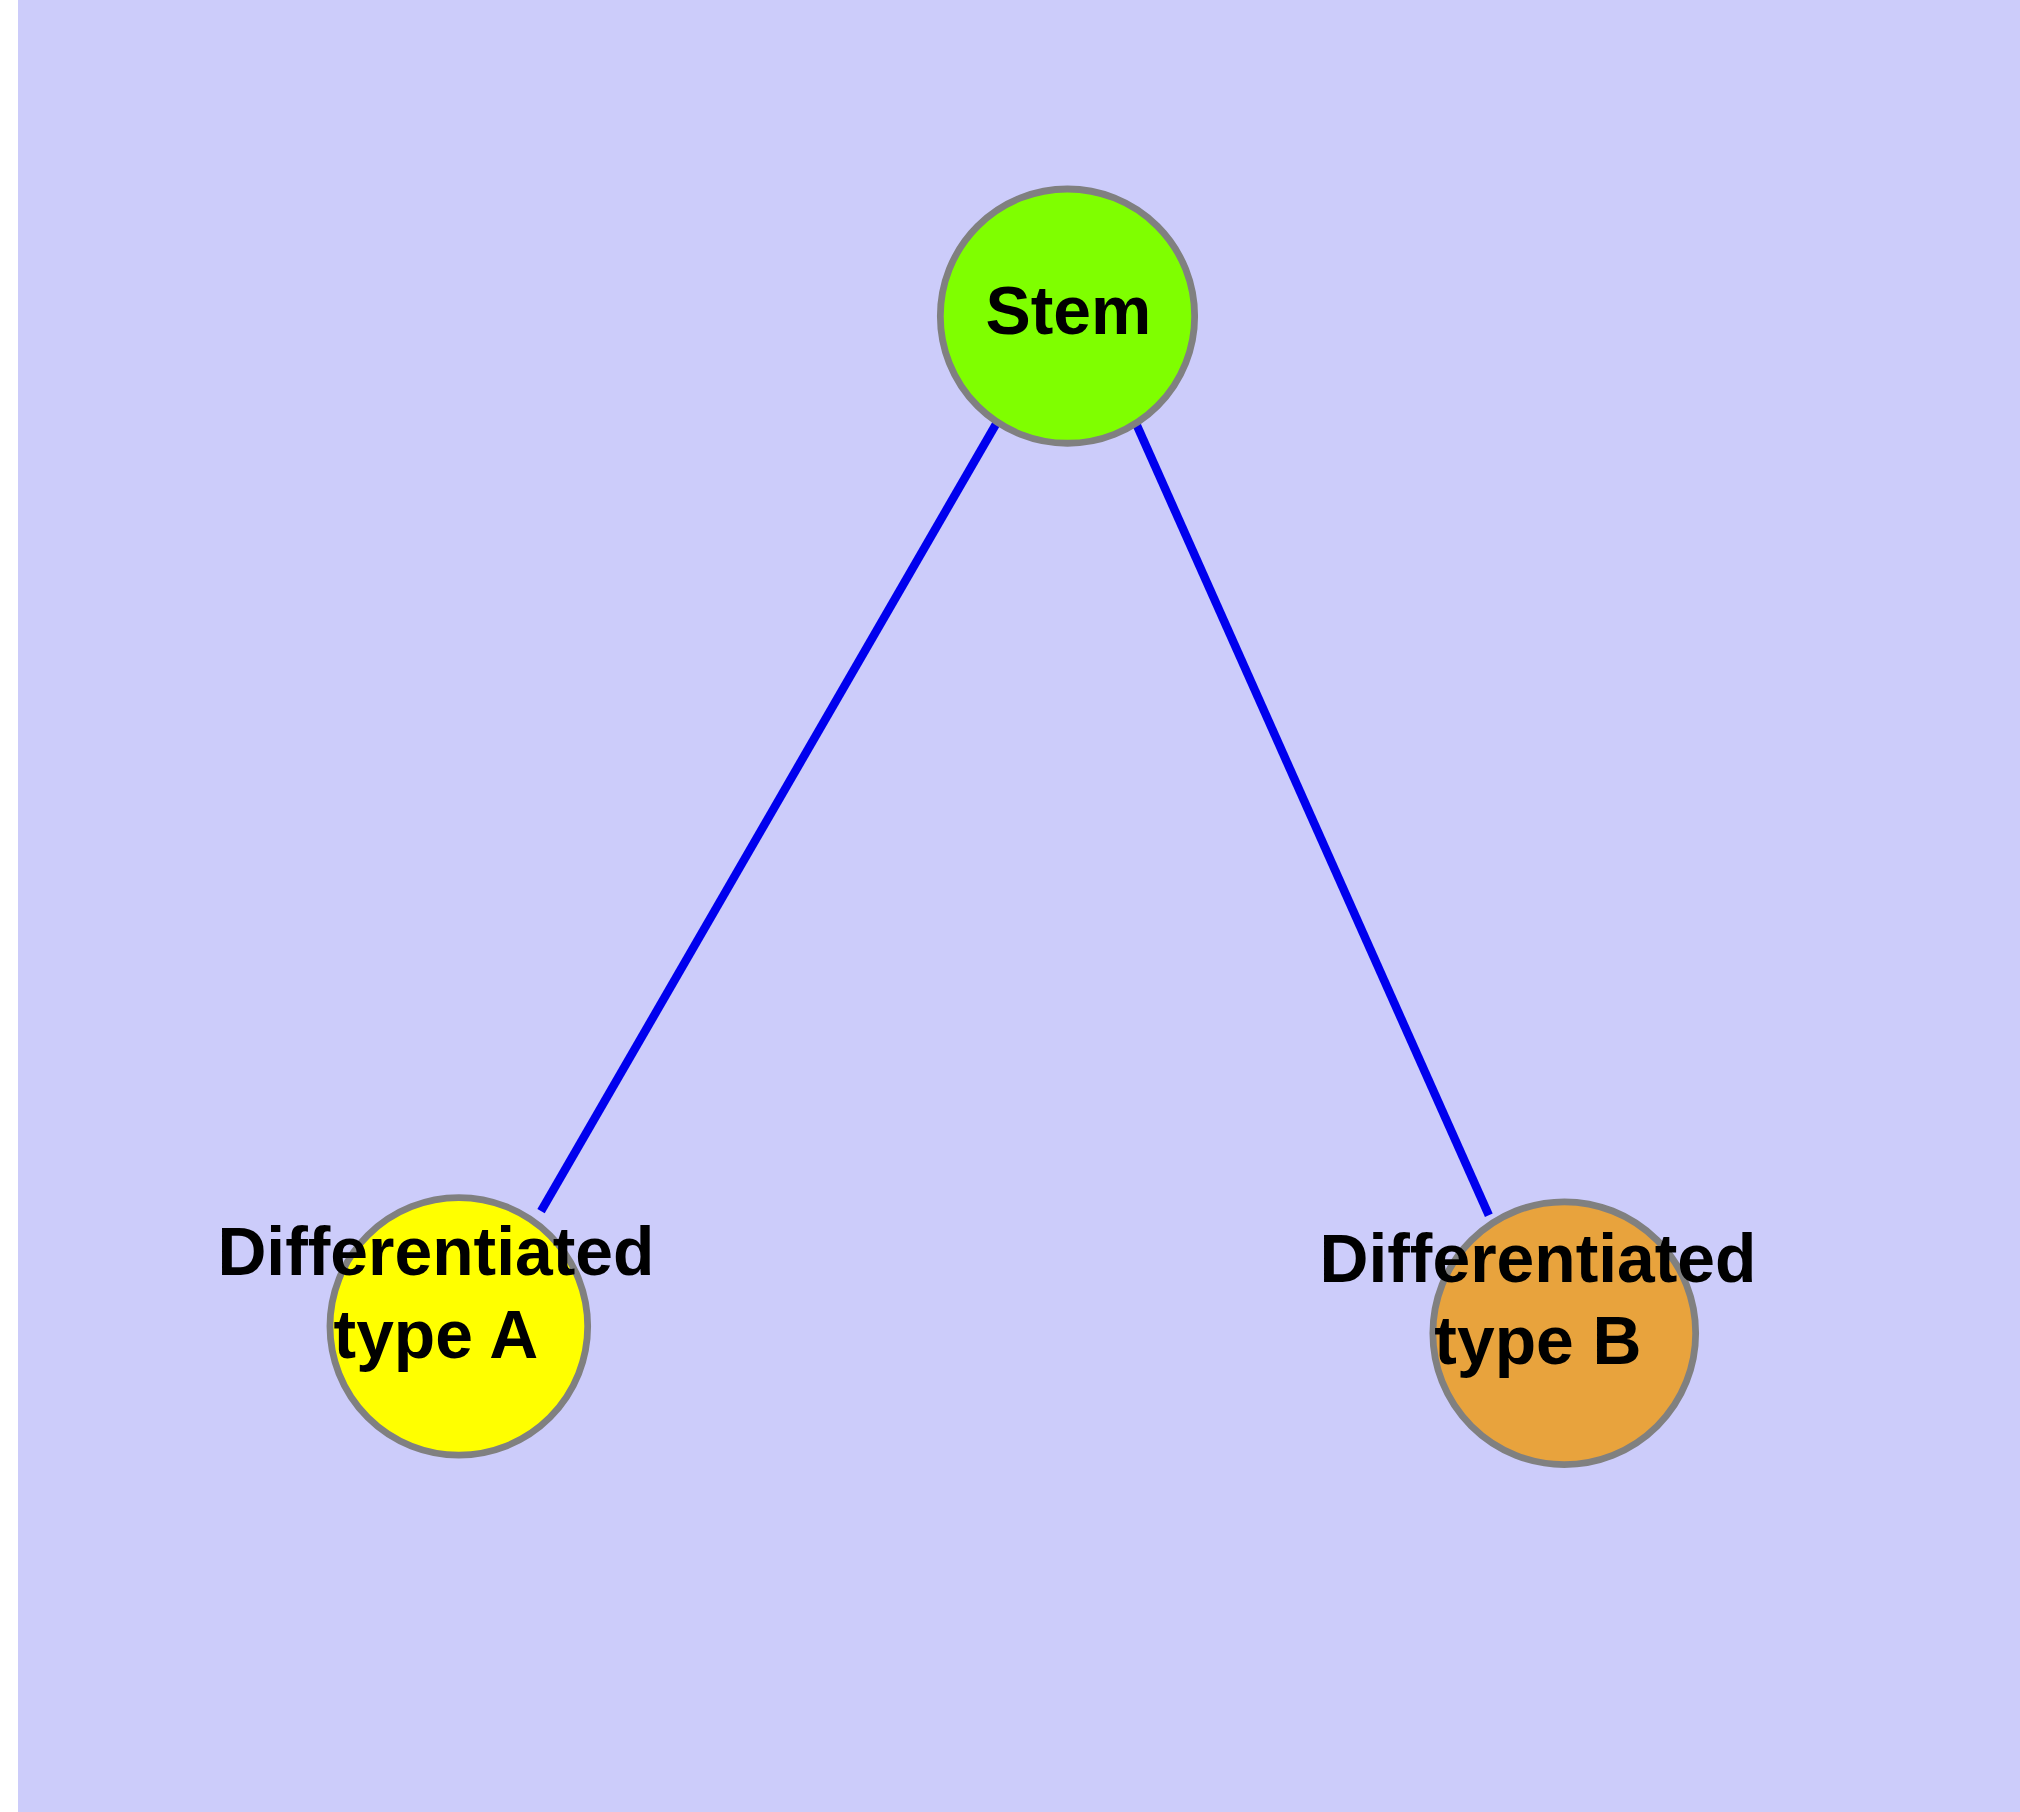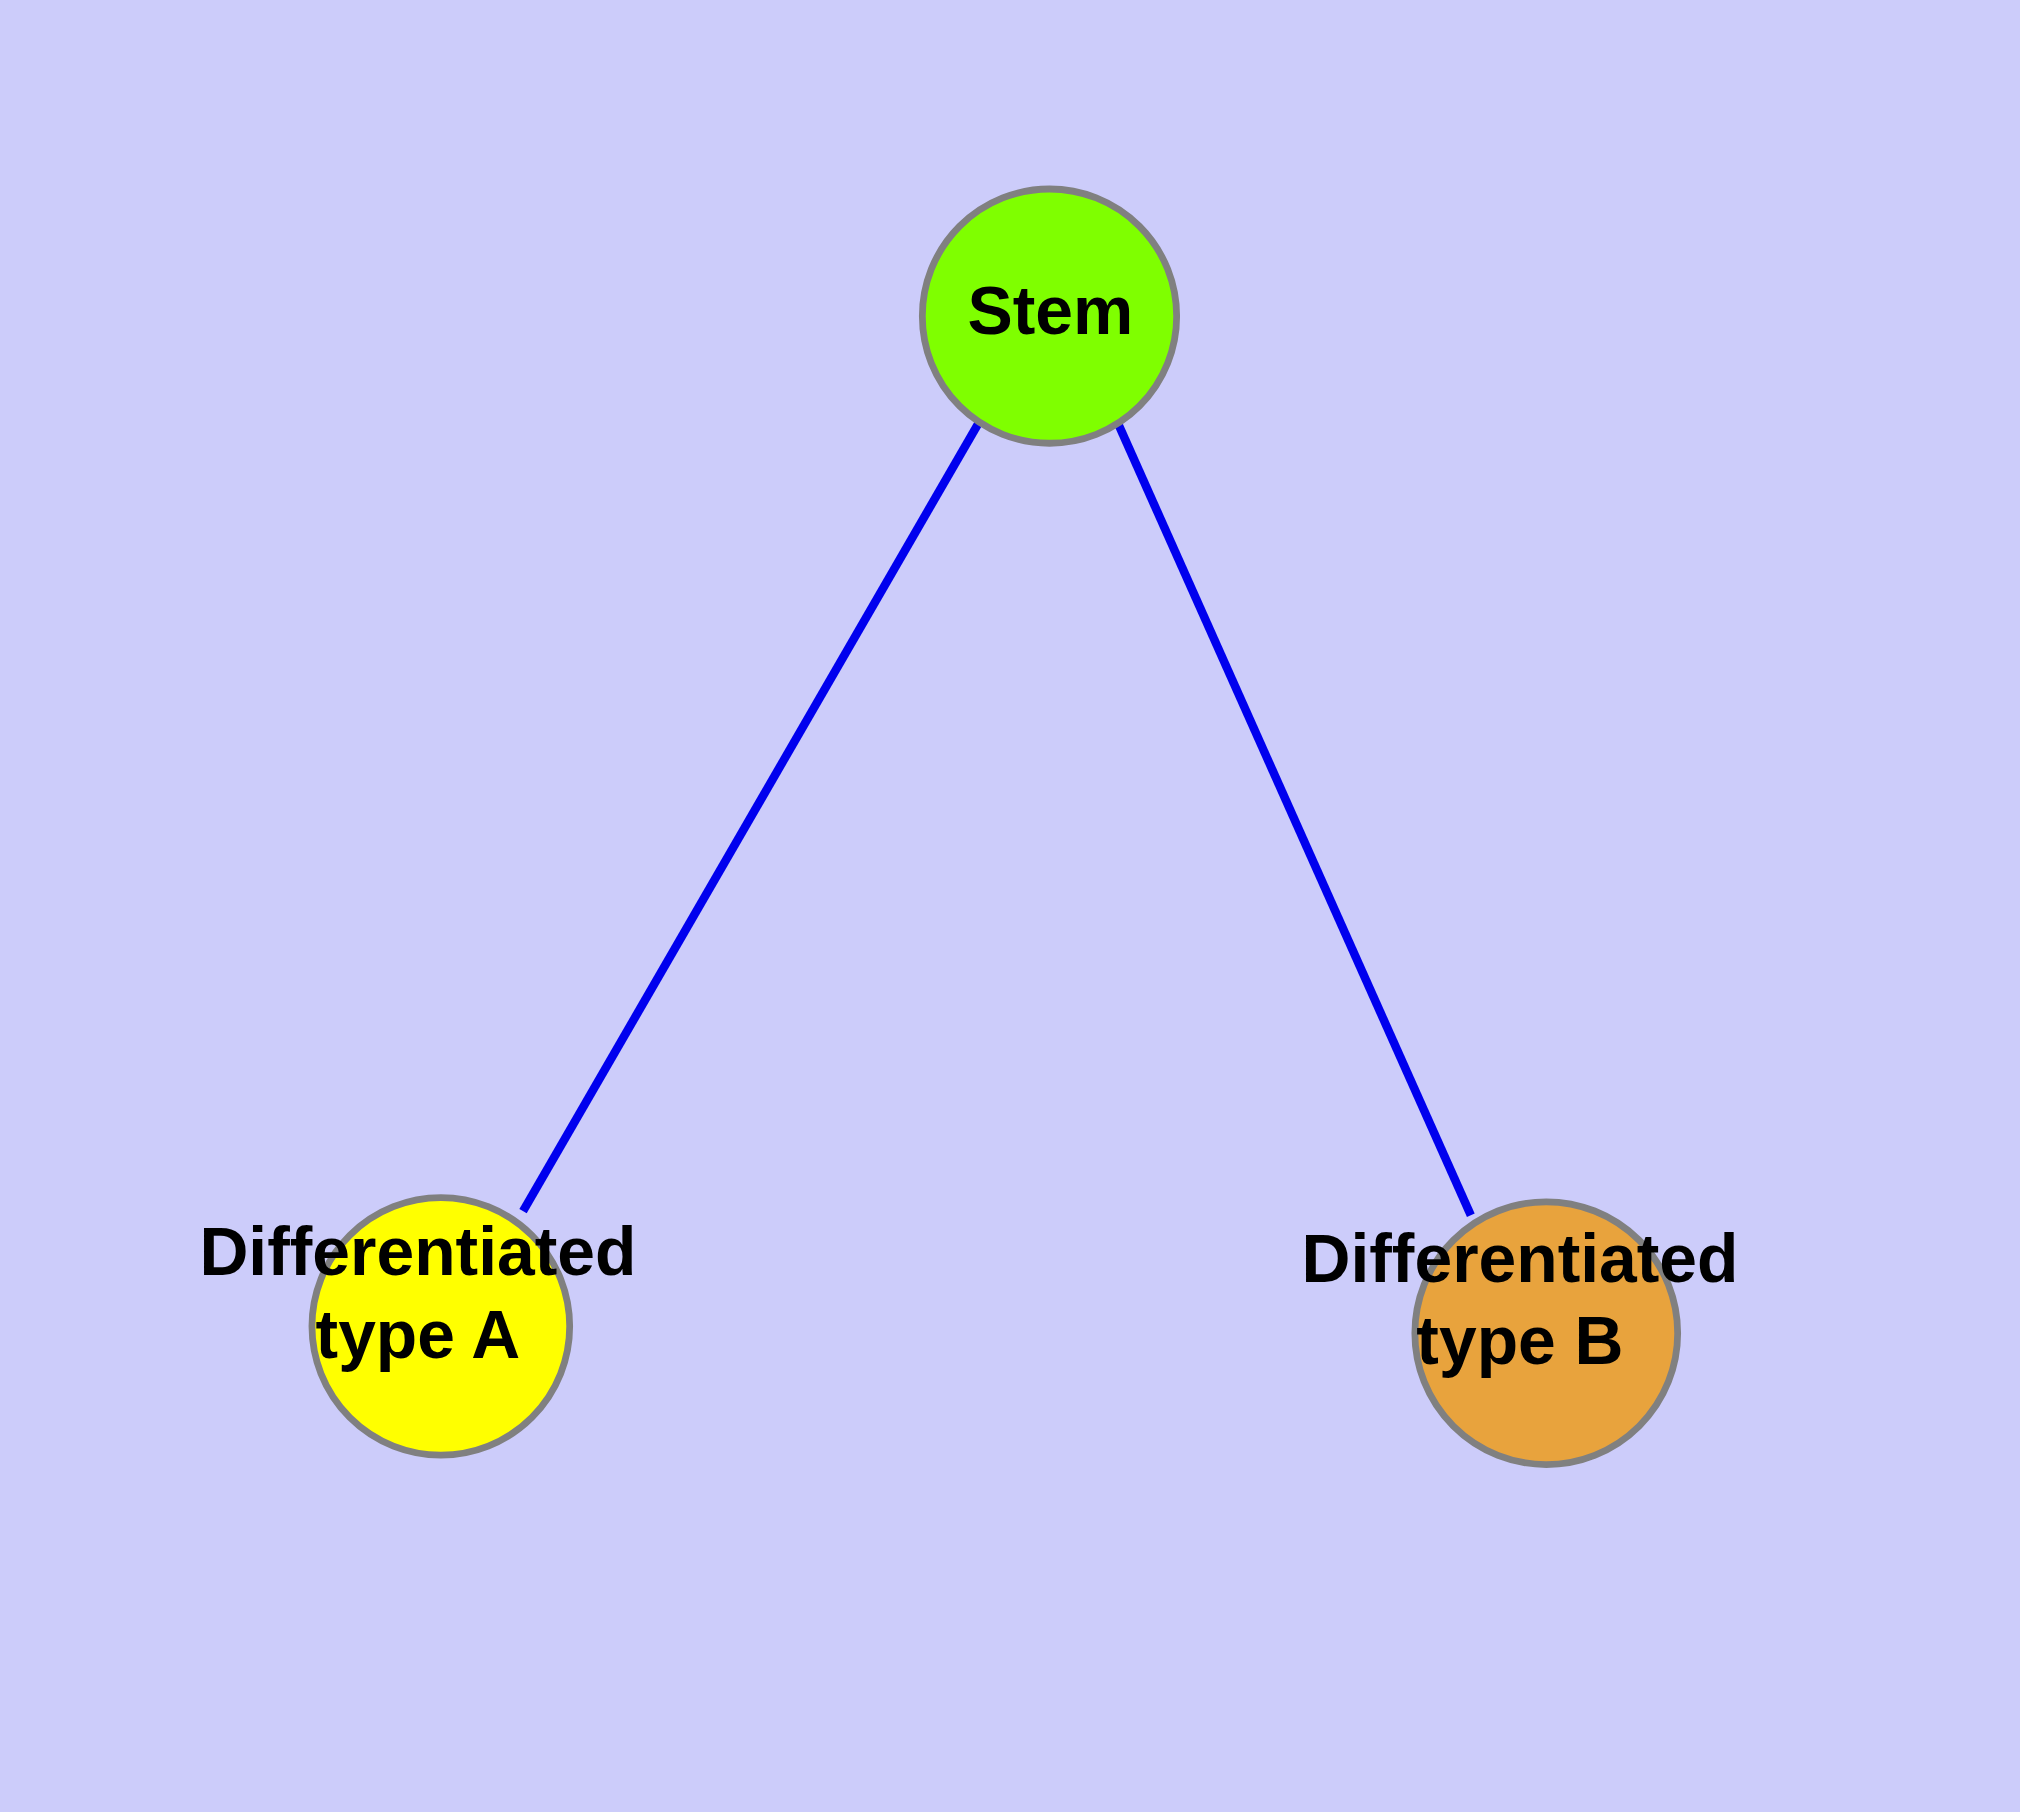--- a/index.html
+++ b/index.html
@@ -31,21 +31,21 @@
     font-family: "Liberation Sans", sans-serif;
     font-weight: bold;
     fill: #000000;
     text-anchor: middle;
     dominant-baseline: middle;
   }
 </style>
 </head>
 <body style="width: 2021px; height: 1812px;">
 
-<div id="graph-canvas" style="width: 1748px; height: 1812px;">
+<div id="graph-canvas" style="width: 1748px; height: 1812px; margin-left: 18px;">
   <svg id="graph-svg" viewBox="0 0 2384 2138" preserveAspectRatio="none" xmlns="http://www.w3.org/2000/svg" style="width: 2021px; height: 1812px;">
 
     <rect id="bg-rect" x="0" y="0" width="2384" height="2138" fill="#ccccfa"></rect>
 
     <g id="edges-layer">
       <line id="edge-0" stroke="#0000ee" stroke-width="10" stroke-linecap="butt" x1="1155" y1="498" x2="617" y2="1429"></line>
       <line id="edge-1" stroke="#0000ee" stroke-width="10" stroke-linecap="butt" x1="1319" y1="500" x2="1735" y2="1434"></line>
     </g>
 
     <g id="nodes-layer">

